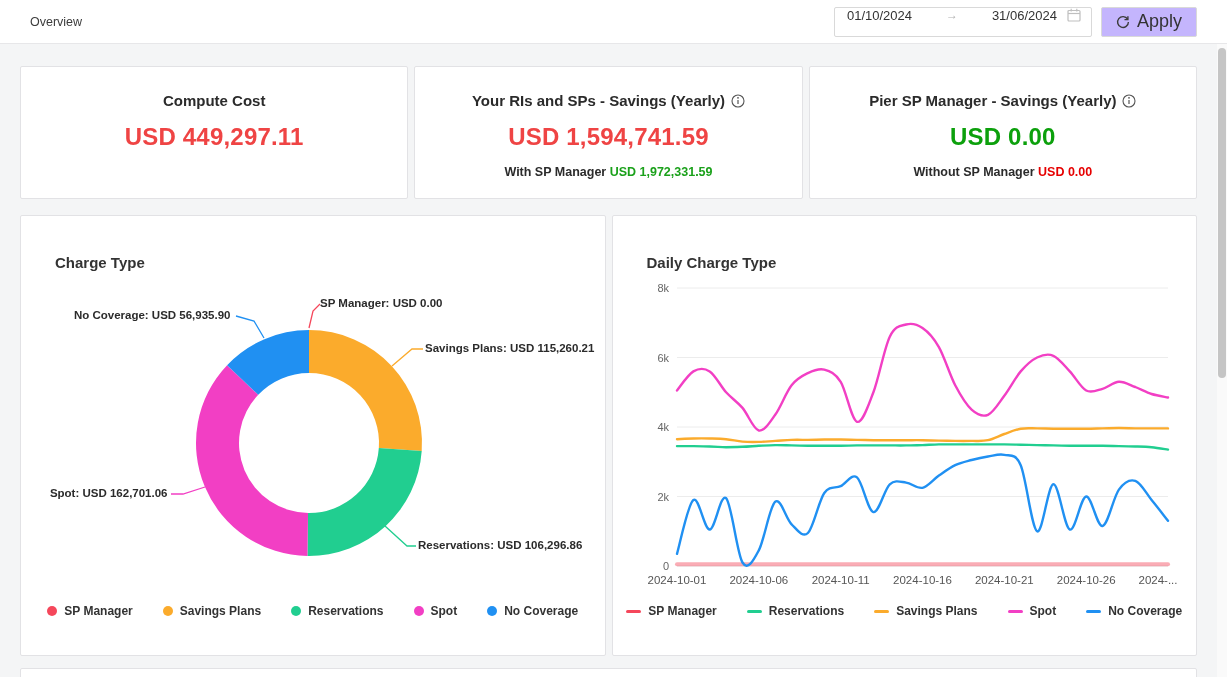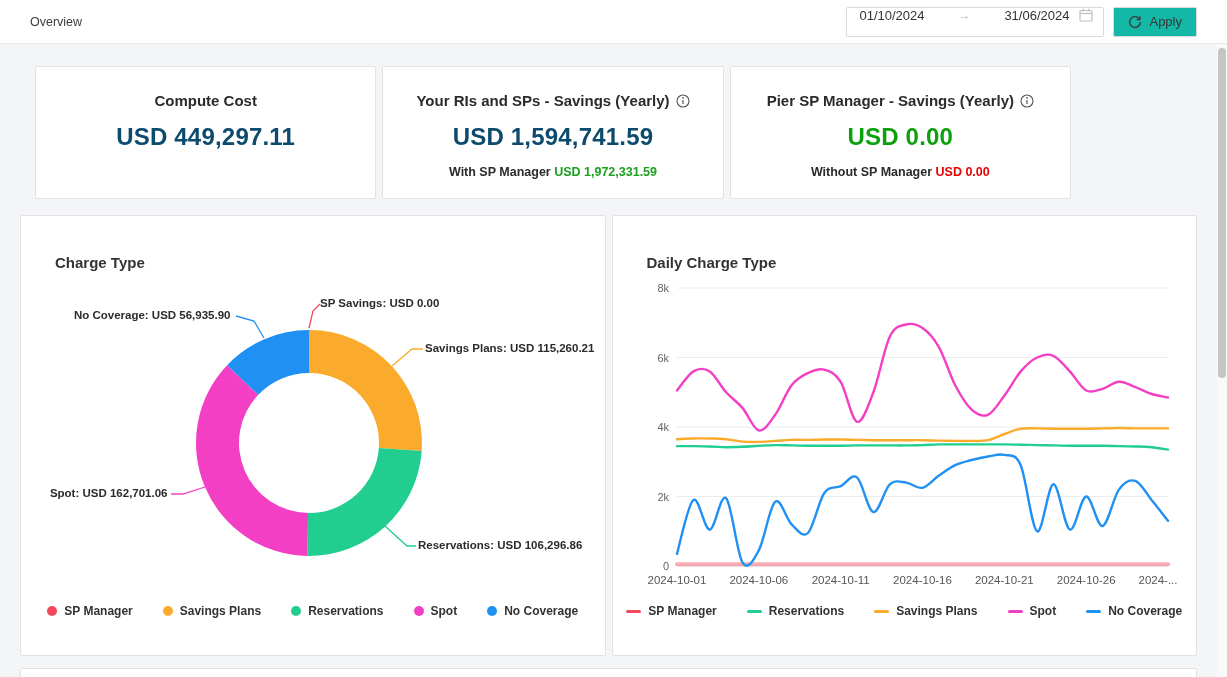--- a/index.html
+++ b/index.html
@@ -20,33 +20,33 @@
   .date-range{
     width:258px;height:30px;border:1px solid #d9d9d9;border-radius:2px;background:#fff;
     display:flex;align-items:flex-start;box-sizing:border-box;padding:0 10px 0 12px;
     font-size:13px;color:#333;
   }
   .date-range .d{flex:0 0 auto;}
   .date-range .arr{flex:1;text-align:center;color:#b0b0b0;font-size:12px;}
   .date-range .d2{margin-right:auto;}
   .cal{flex:0 0 auto;margin-left:10px;display:flex;}
   .apply-btn{
-    height:30px;border:1px solid #d9d9d9;border-radius:2px;background:#14b8a6;
-    display:flex;align-items:center;gap:7px;padding:0 14px;font-size:13px;color:#333;
+    height:30px;border:1px solid #d9d9d9;border-radius:2px;background:#c4b5fd;
+    display:flex;align-items:center;gap:7px;padding:0 14px;font-size:18px;color:#333;
     font-family:inherit;cursor:pointer;
   }
   .cards-row{
-    position:absolute;top:66px;left:35px;width:1036px;display:flex;gap:6px;
+    position:absolute;top:66px;left:20px;width:1177px;display:flex;gap:6px;
   }
   .card{
     flex:1;height:133px;background:#fff;border:1px solid #e2e2e5;border-radius:2px;
     box-sizing:border-box;text-align:center;padding-top:25px;
   }
   .card-title{font-size:15px;font-weight:700;color:#2b2b2b;display:inline-flex;align-items:center;gap:6px;}
-  .card-value{font-size:24px;font-weight:700;color:#0c4a6e;margin-top:13px;letter-spacing:.2px;}
+  .card-value{font-size:24px;font-weight:700;color:#ef4444;margin-top:13px;letter-spacing:.2px;}
   .card-value.green{color:#0ca00c;}
   .card-sub{font-size:12.5px;font-weight:700;color:#2b2b2b;margin-top:14px;}
   .card-sub .gv{color:#1ba11b;}
   .card-sub .rv{color:#e60000;}
   .info{width:14px;height:14px;display:inline-block;}
   .charts-row{
     position:absolute;top:215px;left:20px;width:1177px;height:441px;display:flex;gap:6px;
   }
   .panel{
     flex:1;background:#fff;border:1px solid #e2e2e5;border-radius:2px;
@@ -157,21 +157,21 @@
         <path d="M400.7180126272192,234.9780717827087A113,113,0,0,1,286.4550612455361,339.98943828626176L287.04295829369494,296.9934573454719A70,70,0,0,0,357.82531755668447,231.94216836097Z" fill="#21ce90"></path>
         <path d="M286.4550612455361,339.98943828626176A113,113,0,0,1,206.08994695191325,149.15564754165132L237.25925917375156,178.777834760315A70,70,0,0,0,287.04295829369494,296.9934573454719Z" fill="#f23fc4"></path>
         <path d="M206.08994695191325,149.15564754165132A113,113,0,0,1,288,114L288,157A70,70,0,0,0,237.25925917375156,178.777834760315Z" fill="#2090f2"></path>
         <polyline points="288,112 292,95 299,88" fill="none" stroke="#f5475b" stroke-width="1.3"></polyline>
         <polyline points="371,150 391,133 402,133" fill="none" stroke="#fbab2c" stroke-width="1.3"></polyline>
         <polyline points="364,310 386,330 395,330" fill="none" stroke="#21ce90" stroke-width="1.3"></polyline>
         <polyline points="184,271 162,278 150,278" fill="none" stroke="#f23fc4" stroke-width="1.3"></polyline>
         <polyline points="243,122 233,105 215,100" fill="none" stroke="#2090f2" stroke-width="1.3"></polyline>
       </svg>
     <div class="pie-label" style="right:374px;top:93px;">No Coverage: USD 56,935.90</div>
-    <div class="pie-label" style="left:299px;top:81px;">SP Savings: USD 0.00</div>
+    <div class="pie-label" style="left:299px;top:81px;">SP Manager: USD 0.00</div>
     <div class="pie-label" style="left:404px;top:126px;">Savings Plans: USD 115,260.21</div>
     <div class="pie-label" style="right:437px;top:271px;">Spot: USD 162,701.06</div>
     <div class="pie-label" style="left:397px;top:323px;">Reservations: USD 106,296.86</div>
     <div class="legend" id="donut-legend">
         <span class="legend-item">
           <span class="dot" style="background: rgb(245, 71, 91);"></span>
           <span class="txt">SP Manager</span>
         </span>
         <span class="legend-item">
           <span class="dot" style="background: rgb(251, 171, 44);"></span>

